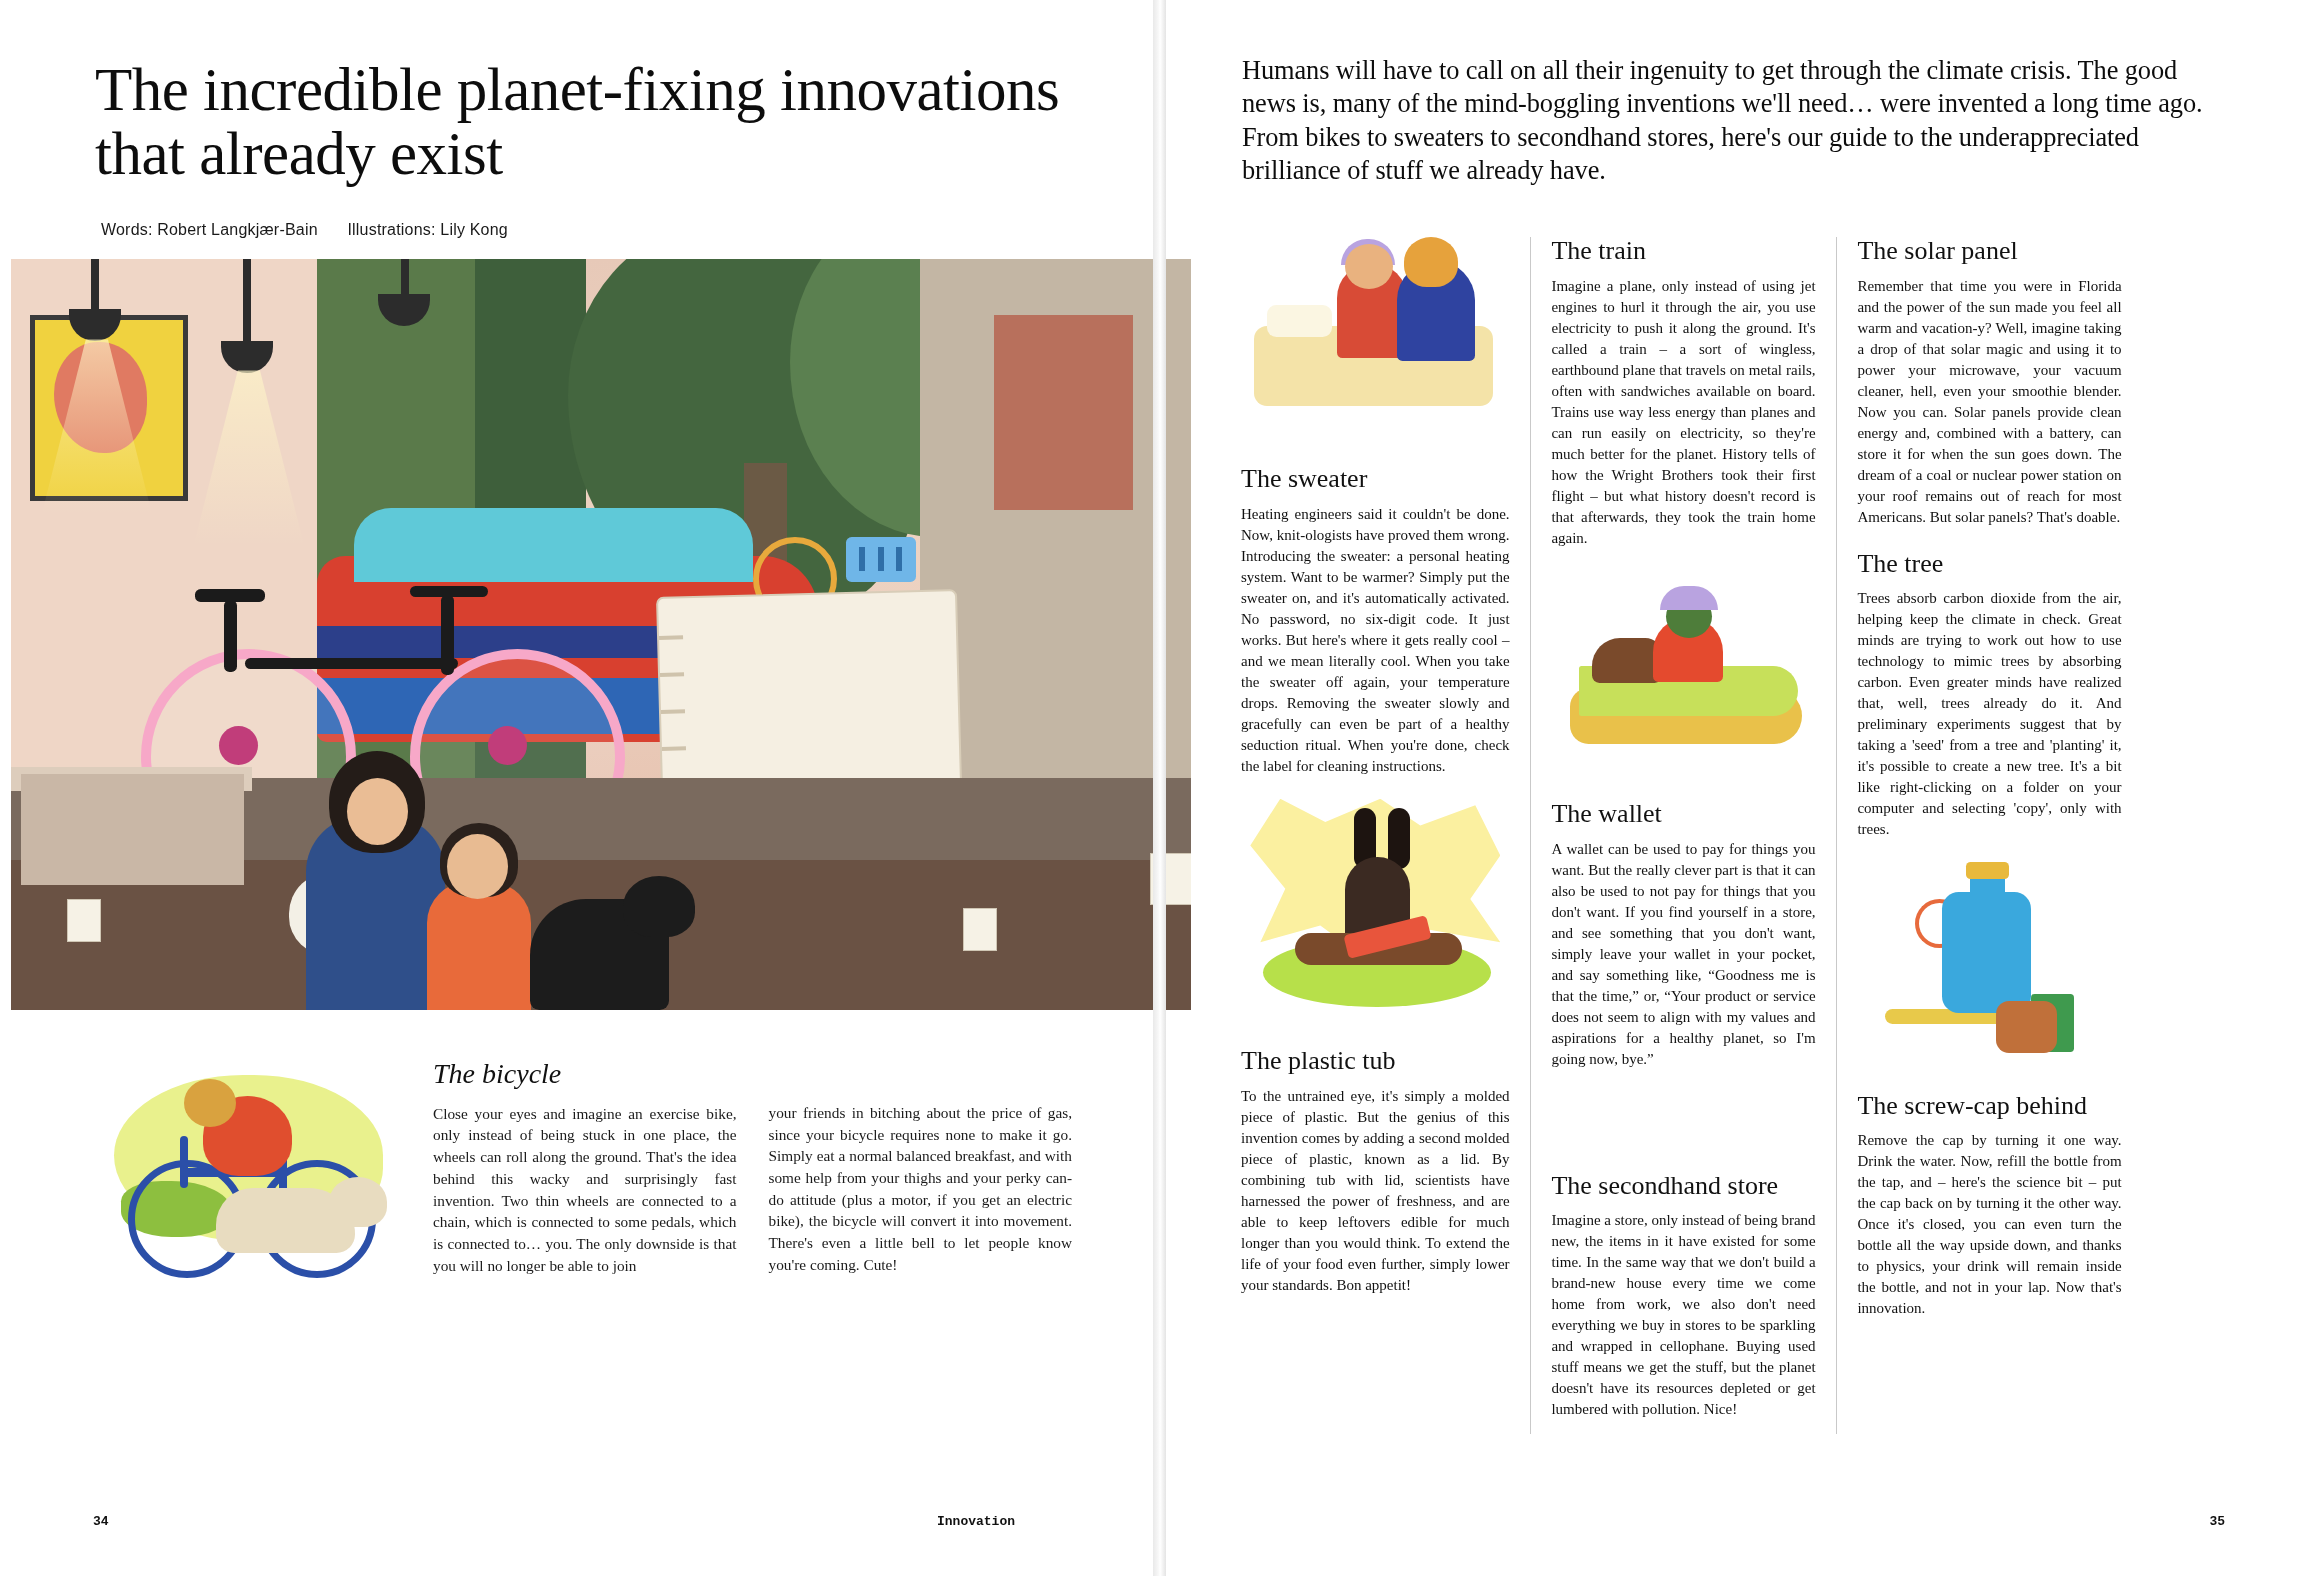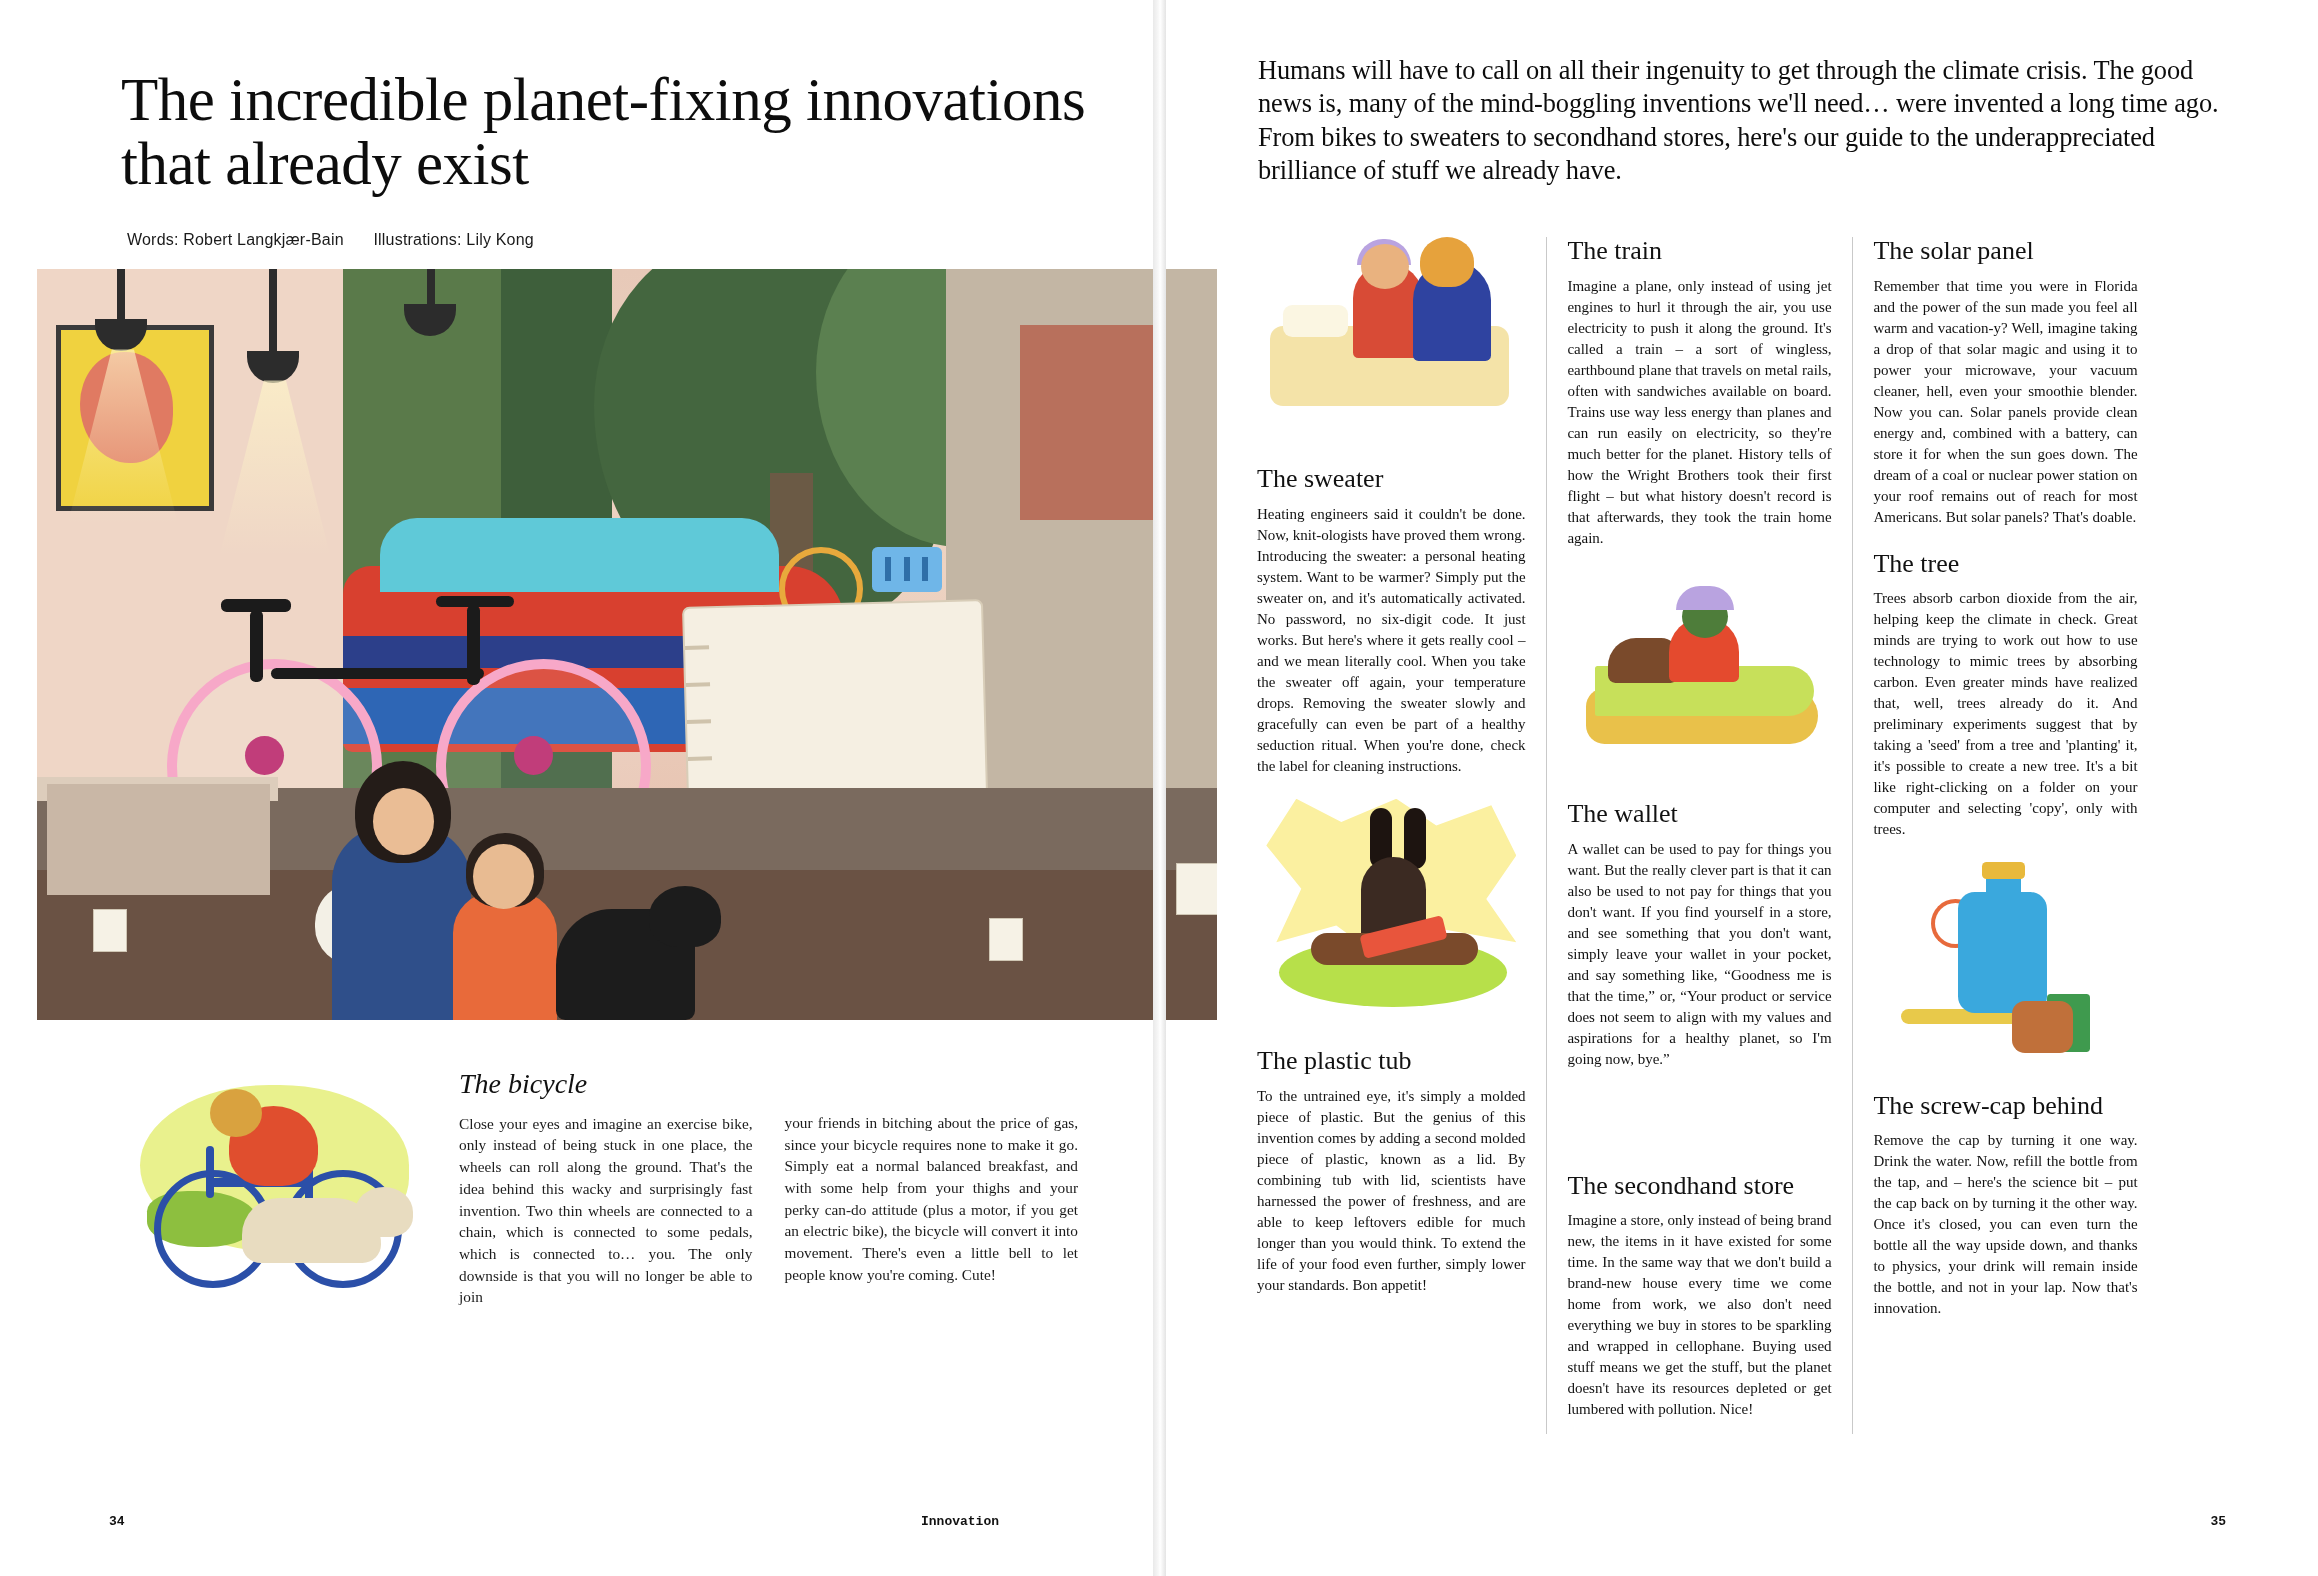--- a/index.html
+++ b/index.html
@@ -29,22 +29,21 @@
     background: linear-gradient(to right, #e9e9e9 0%, #f7f7f7 40%, #ffffff 55%, #e4e4e4 100%);
     z-index: 5;
   }
   .page {
     position: relative;
     height: 1577px;
     box-sizing: border-box;
   }
   .page-left {
     width: 1159px;
-    padding: 14px;
-    margin-left: 16px;
+    padding: 4px;
   }
   .page-right {
     width: 1159px;
     padding: 0;
   }
 
   
   .headline {
     margin: 54px 0 0 91px;
     width: 1002px;
@@ -317,21 +316,21 @@
 
   .folio {
     position: absolute;
     bottom: 48px;
     font-family: Liberation Mono, monospace;
     font-size: 13px;
     font-weight: bold;
     color: #111;
   }
   .folio-num-left { left: 93px; }
-  .folio-sec-left { left: 905px; font-weight: bold; }
+  .folio-sec-left { left: 937px; font-weight: bold; }
   .folio-num-right { right: 93px; }
 
   
   .standfirst {
     margin: 54px 83px 0 83px;
     font-size: 26.4px;
     line-height: 1.26;
     color: #0d0d0d;
     letter-spacing: -0.1px;
   }

